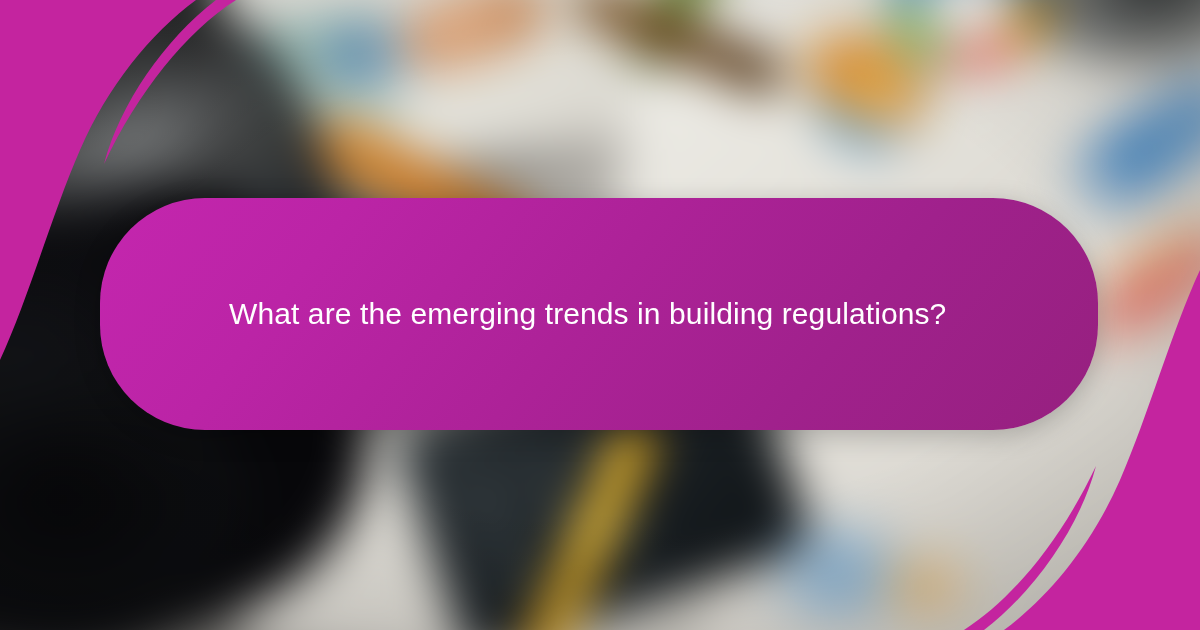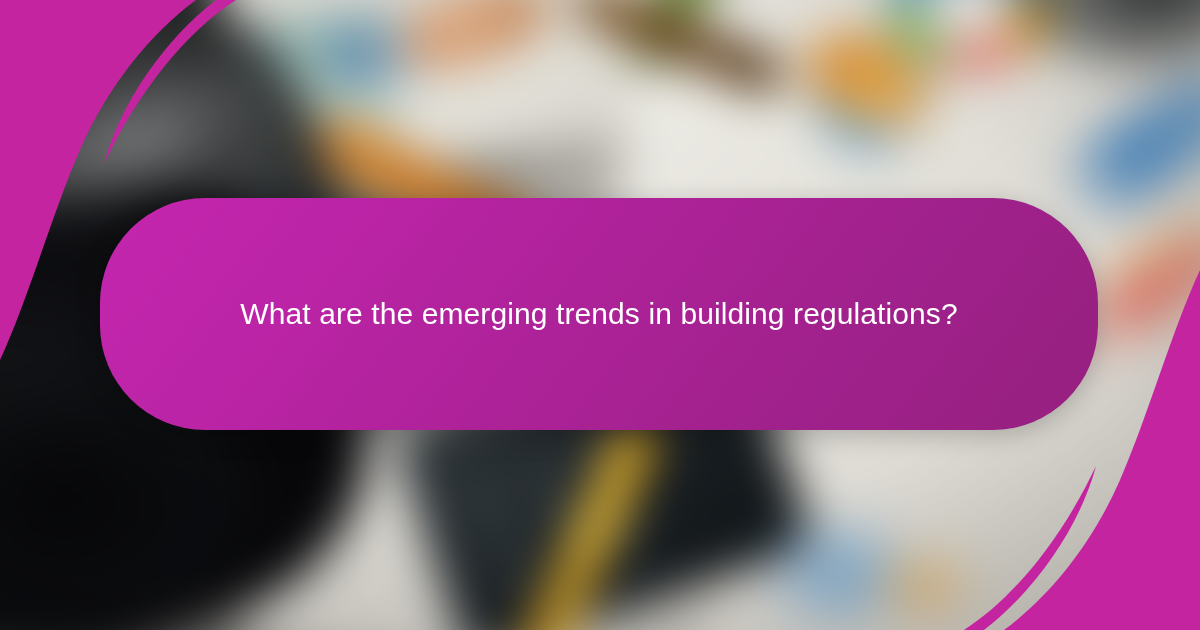--- a/index.html
+++ b/index.html
@@ -239,21 +239,21 @@
     left:100px; top:198px;
     width:998px; height:232px;
     border-radius:105px;
     background:linear-gradient(128deg,
       #c426ae 0%, #bb24a6 22%, #ad2298 48%, #a0218c 72%, #96207f 100%);
     box-shadow:0 6px 26px rgba(0,0,0,.22);
     display:flex; align-items:center; justify-content:center;
   }
   #card-title {
     width:740px;
-    text-align:center;
+    text-align:left;
     color:#ffffff;
     font-size:30px;
     line-height:1.72;
     font-weight:400;
     letter-spacing:.1px;
     text-rendering:optimizeLegibility;
   }
 </style>
 </head>
 <body>

